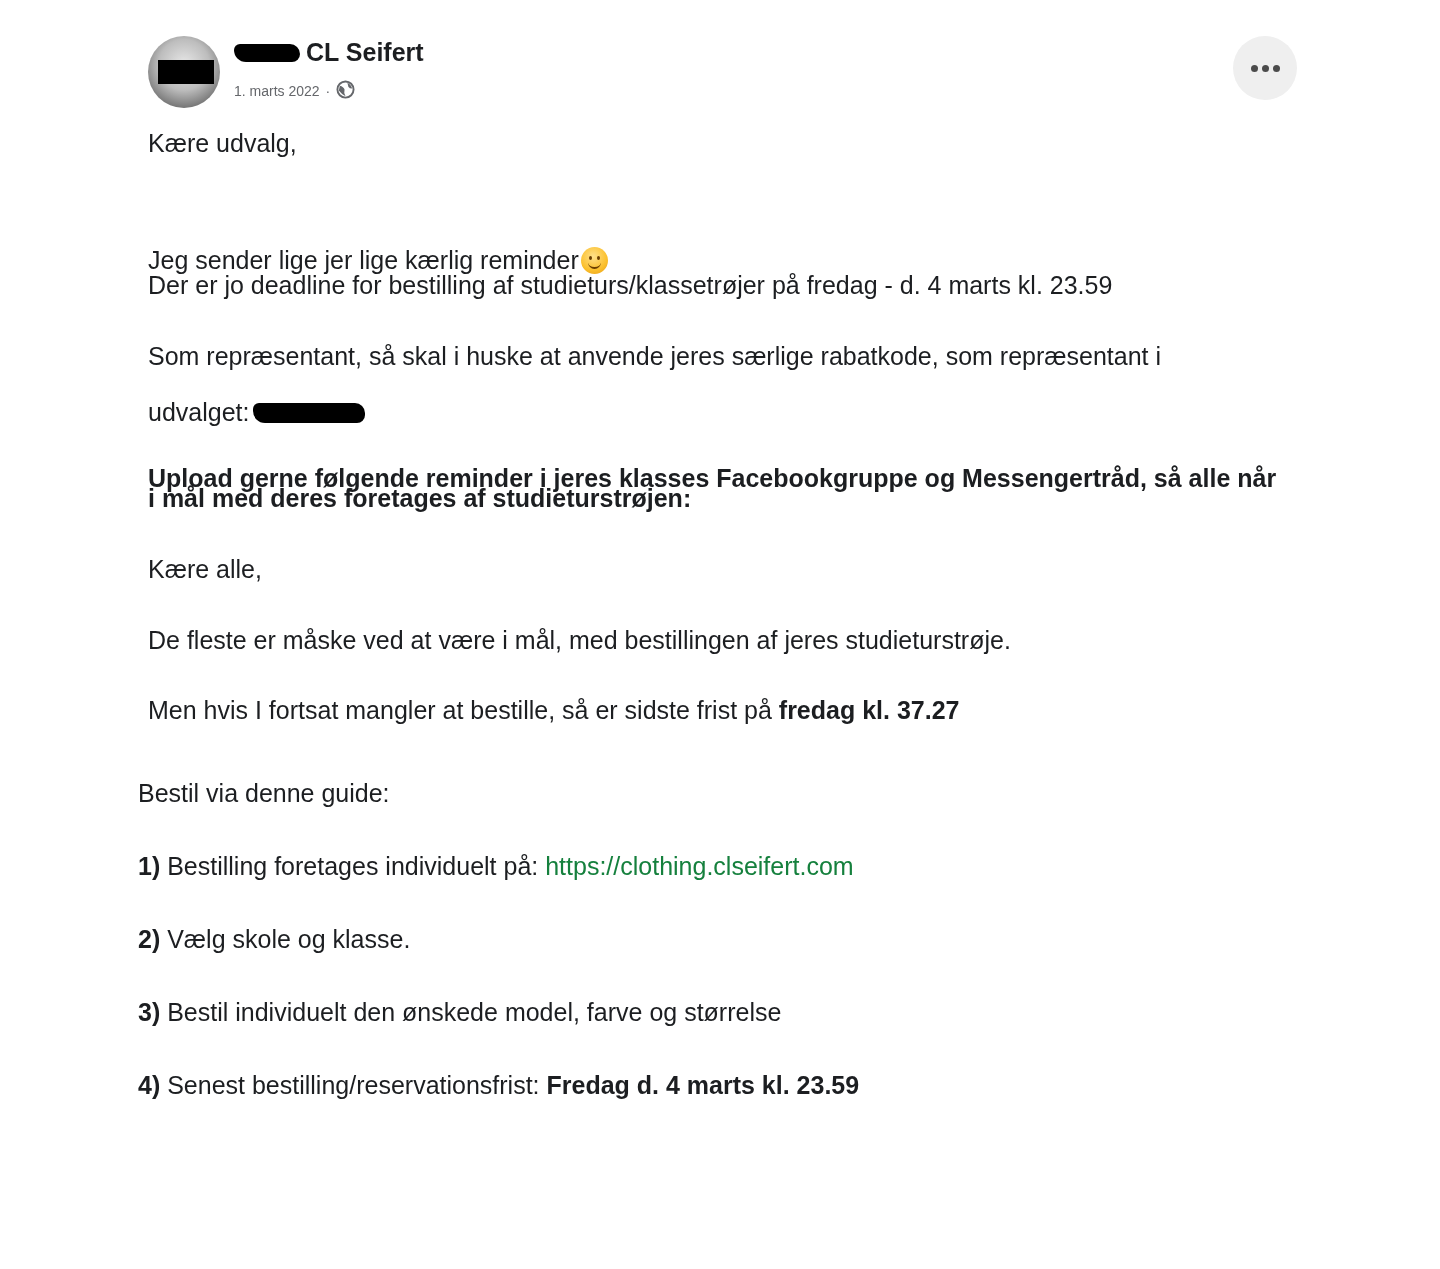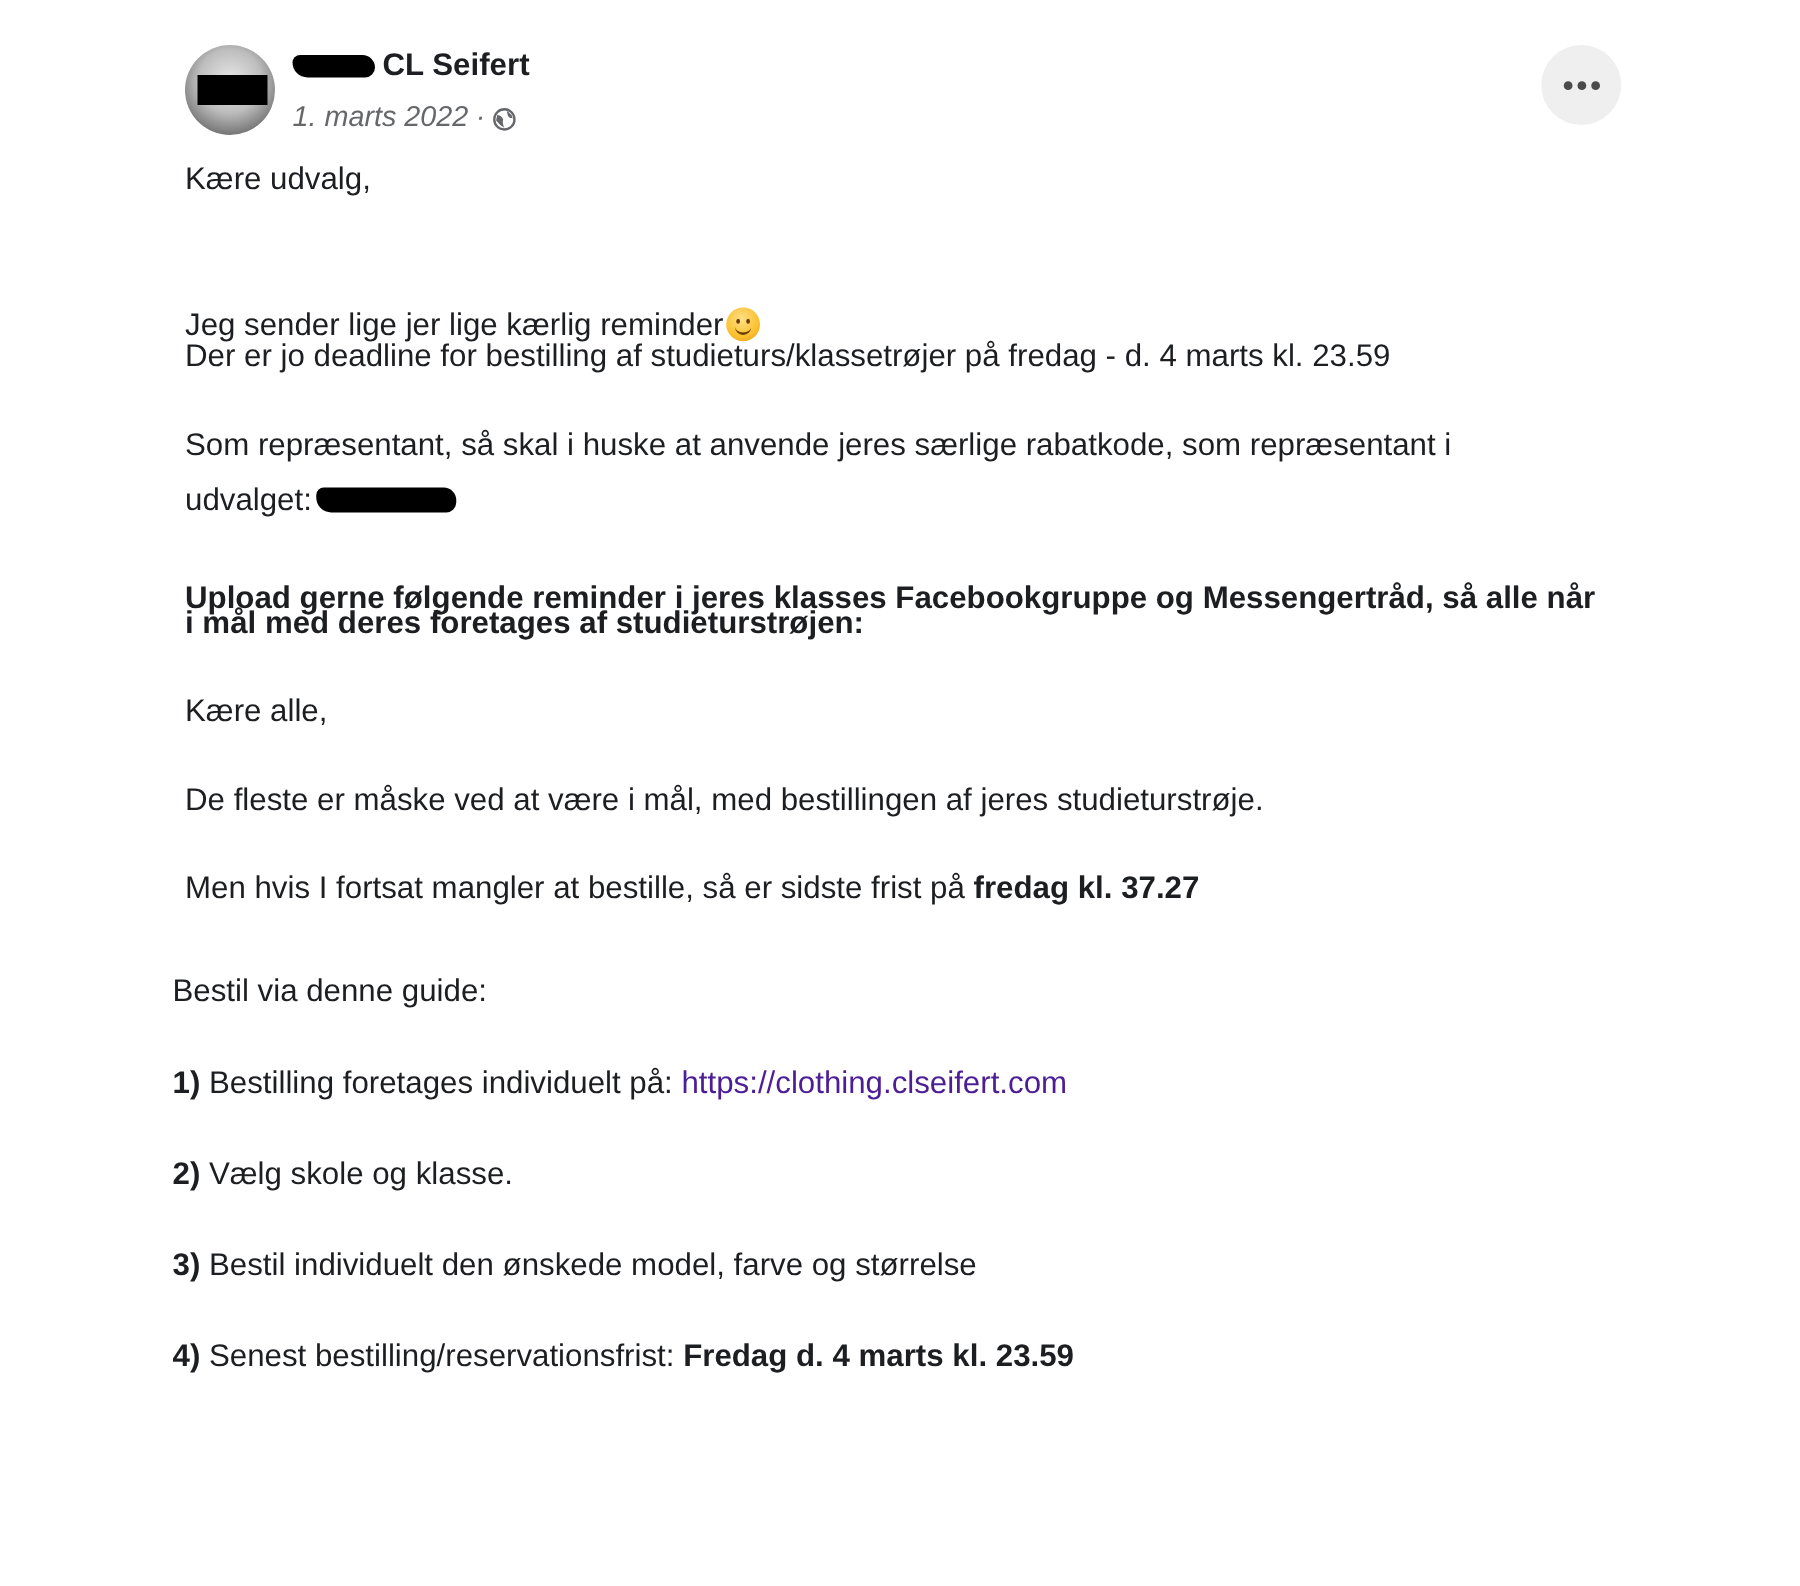--- a/index.html
+++ b/index.html
@@ -38,23 +38,23 @@
   }
   .redacted {
     display: inline-block;
     background: #000;
     border-radius: 6px 10px 8px 12px;
   }
   .author .redacted { width: 66px; height: 18px; }
   .meta {
     position: absolute;
     left: 234px; top: 80px;
-    font-size: 23px;
+    font-size: 14px;
     color: #65676b;
-    display: flex; align-items: center; gap: 6px; font-style: italic;
+    display: flex; align-items: flex-end; gap: 6px;
   }
   .globe-icon {
     width: 19px; height: 19px;
     display: inline-block;
   }
   .more-button {
     position: absolute;
     left: 1233px; top: 36px;
     width: 64px; height: 64px;
     border-radius: 50%;
@@ -68,21 +68,21 @@
     background: #4b4b4b;
   }
   .line {
     position: absolute;
     font-size: 25px;
     line-height: 36px;
     color: #1c1e21;
     white-space: nowrap;
   }
   .b { font-weight: 700; }
-  .link { color: #4c1d95; text-decoration: none; cursor: pointer; }
+  .link { color: #15803d; text-decoration: none; cursor: pointer; }
   .emoji {
     display: inline-block;
     width: 27px; height: 27px; border-radius: 50%;
     background: radial-gradient(circle at 45% 35%, #ffe08a 0%, #fbc02d 60%, #e69a14 100%);
     position: relative; vertical-align: -5px;
     margin-left: 2px;
   }
   .emoji::before, .emoji::after {
     content: ""; position: absolute; top: 9px;
     width: 3px; height: 4px; background: #6b3e00; border-radius: 50%;
@@ -131,21 +131,21 @@
 
   <div class="line" style="left:148px; top:125px;">Kære udvalg,</div>
 
   <div class="line" style="left:148px; top:196px;margin-top:46px;">
     <span>Jeg sender lige jer lige kærlig reminder</span><span class="emoji"><span class="mouth"></span></span>
   </div>
 
   <div class="line" style="left:148px; top:267px;">Der er jo deadline for bestilling af studieturs/klassetrøjer på fredag - d. 4 marts kl. 23.59</div>
 
   <div class="line" style="left:148px; top:338px;">Som repræsentant, så skal i huske at anvende jeres særlige rabatkode, som repræsentant i</div>
-  <div class="line" style="left:148px; top:382px;">
+  <div class="line" style="left:148px; top:394px;">
     <span>udvalget:</span><span class="redacted code-redacted"></span>
   </div>
 
   <div class="line b" style="left:148px; top:444px;margin-top:16px;">Upload gerne følgende reminder i jeres klasses Facebookgruppe og Messengertråd, så alle når</div>
   <div class="line b" style="left:148px; top:480px;">i mål med deres foretages af studieturstrøjen:</div>
 
   <div class="line" style="left:148px; top:551px;">Kære alle,</div>
 
   <div class="line" style="left:148px; top:622px;">De fleste er måske ved at være i mål, med bestillingen af jeres studieturstrøje.</div>
 

